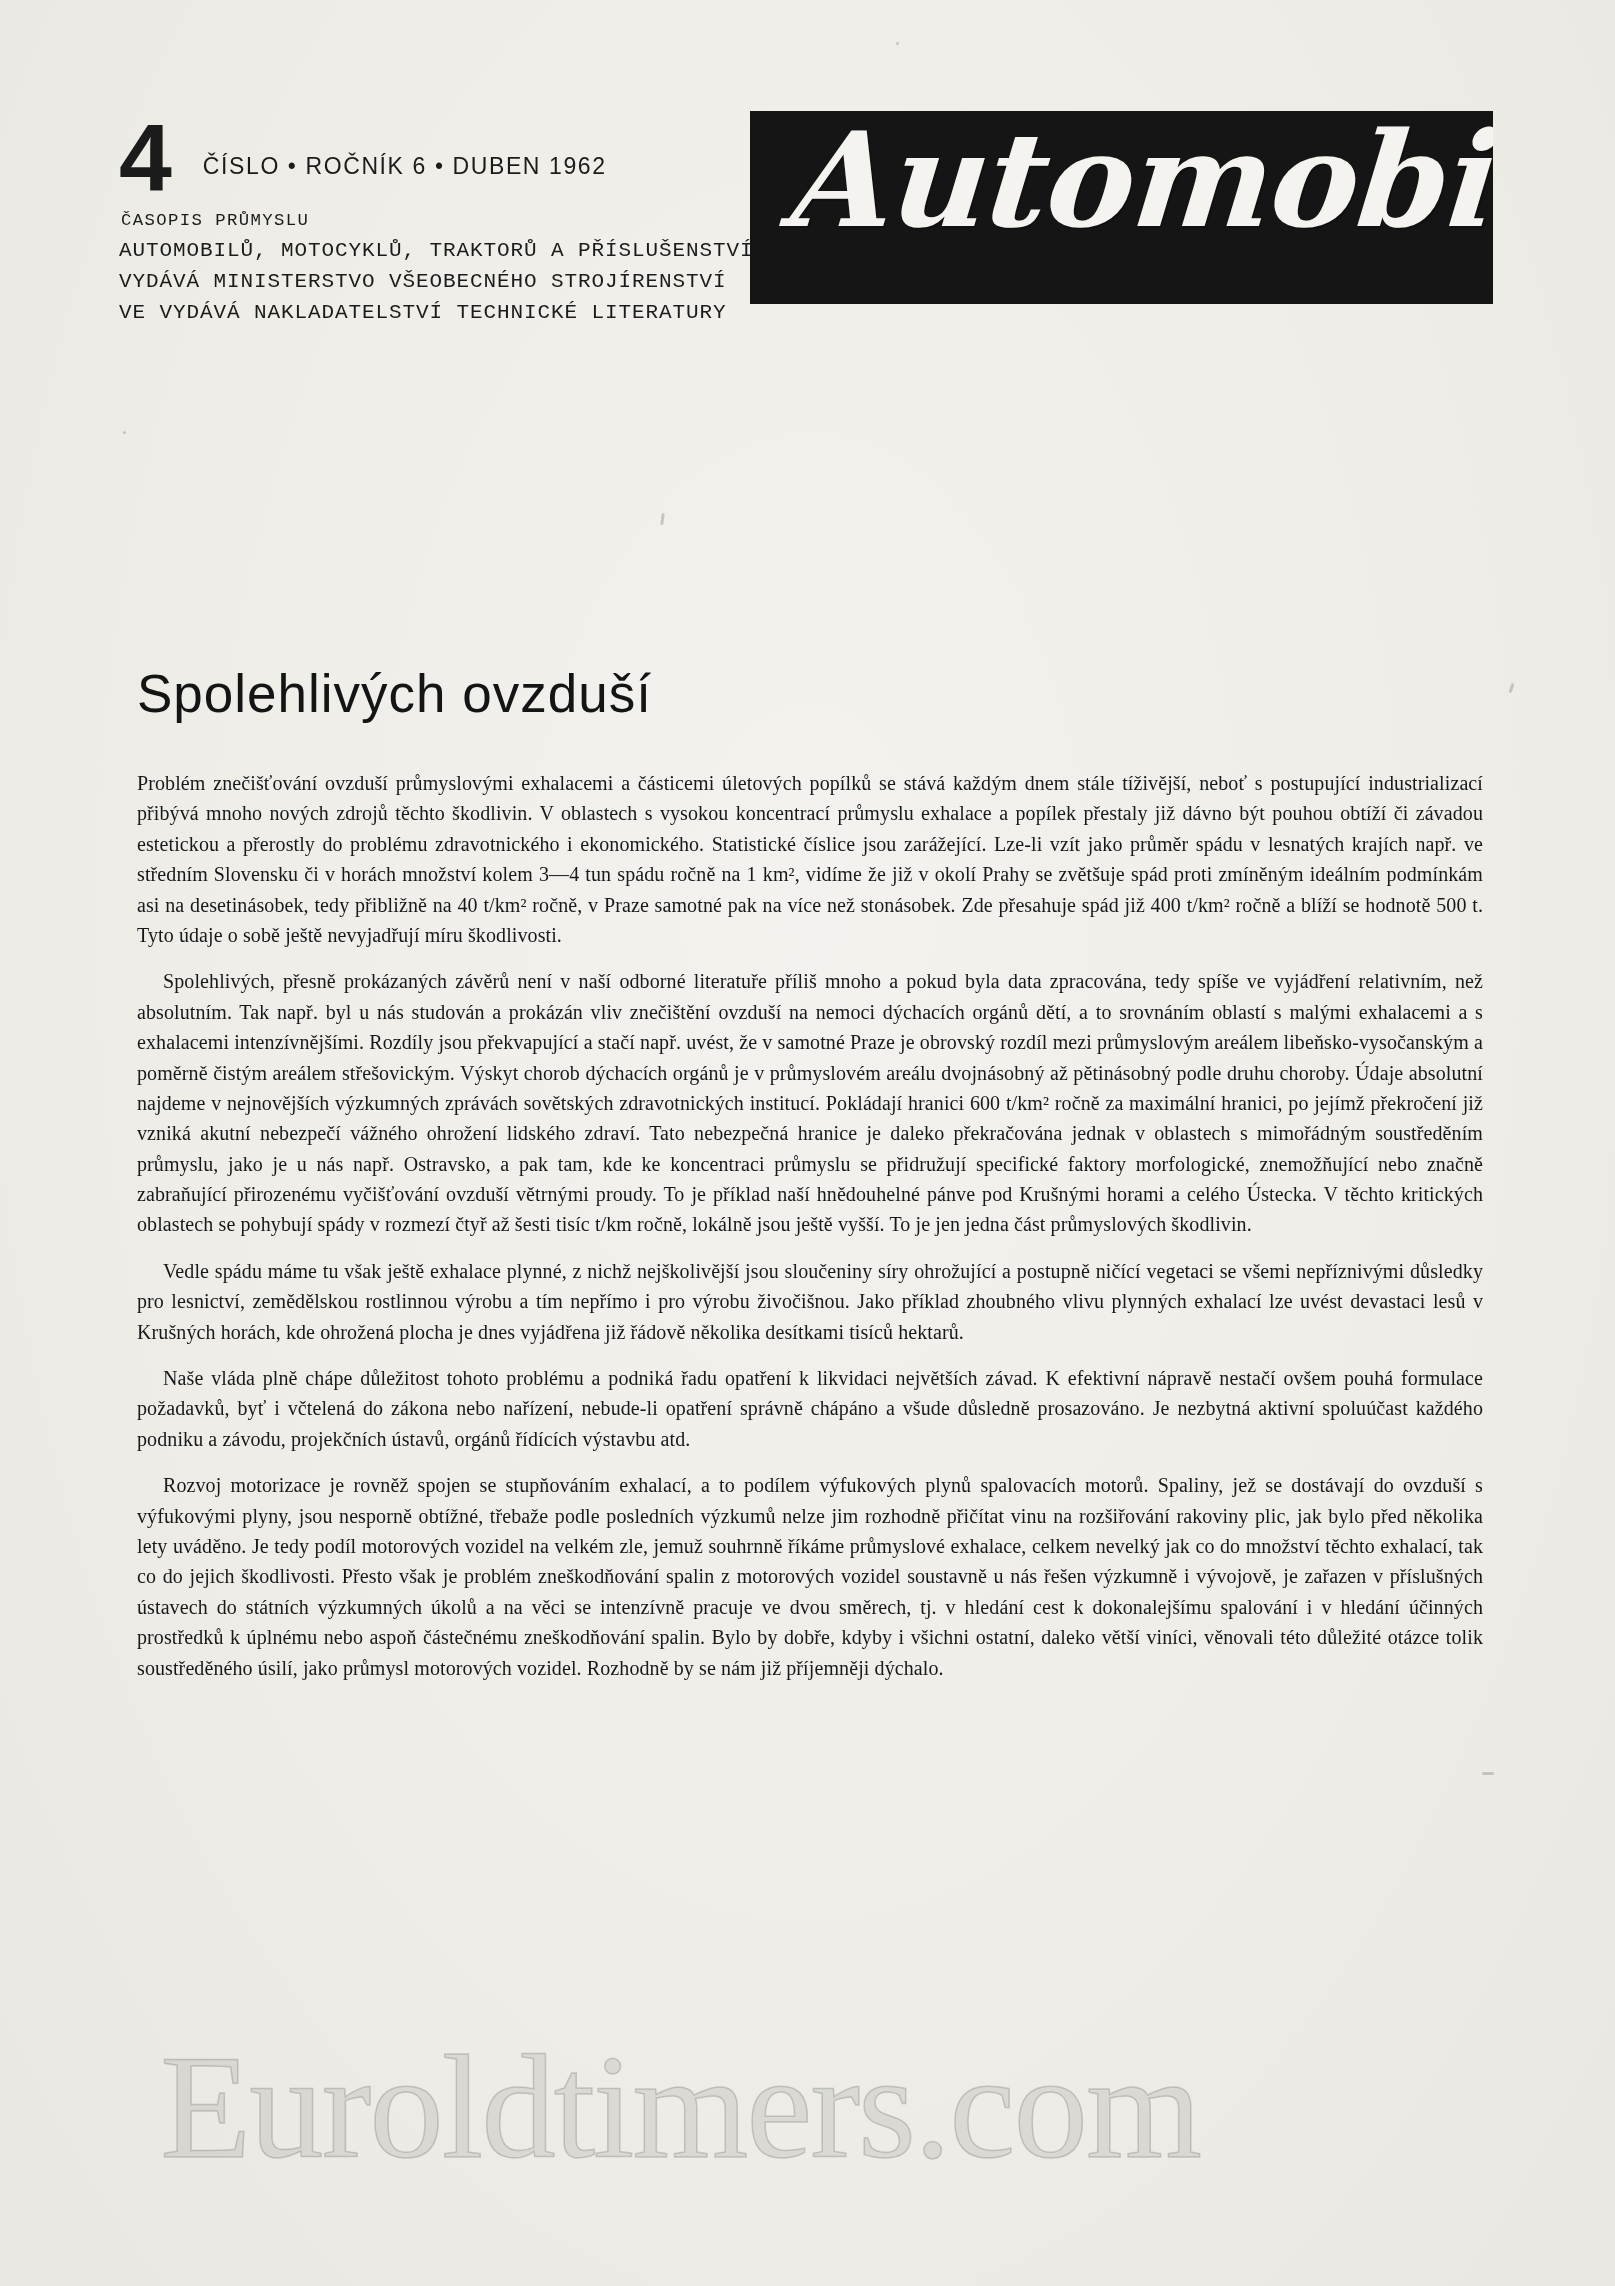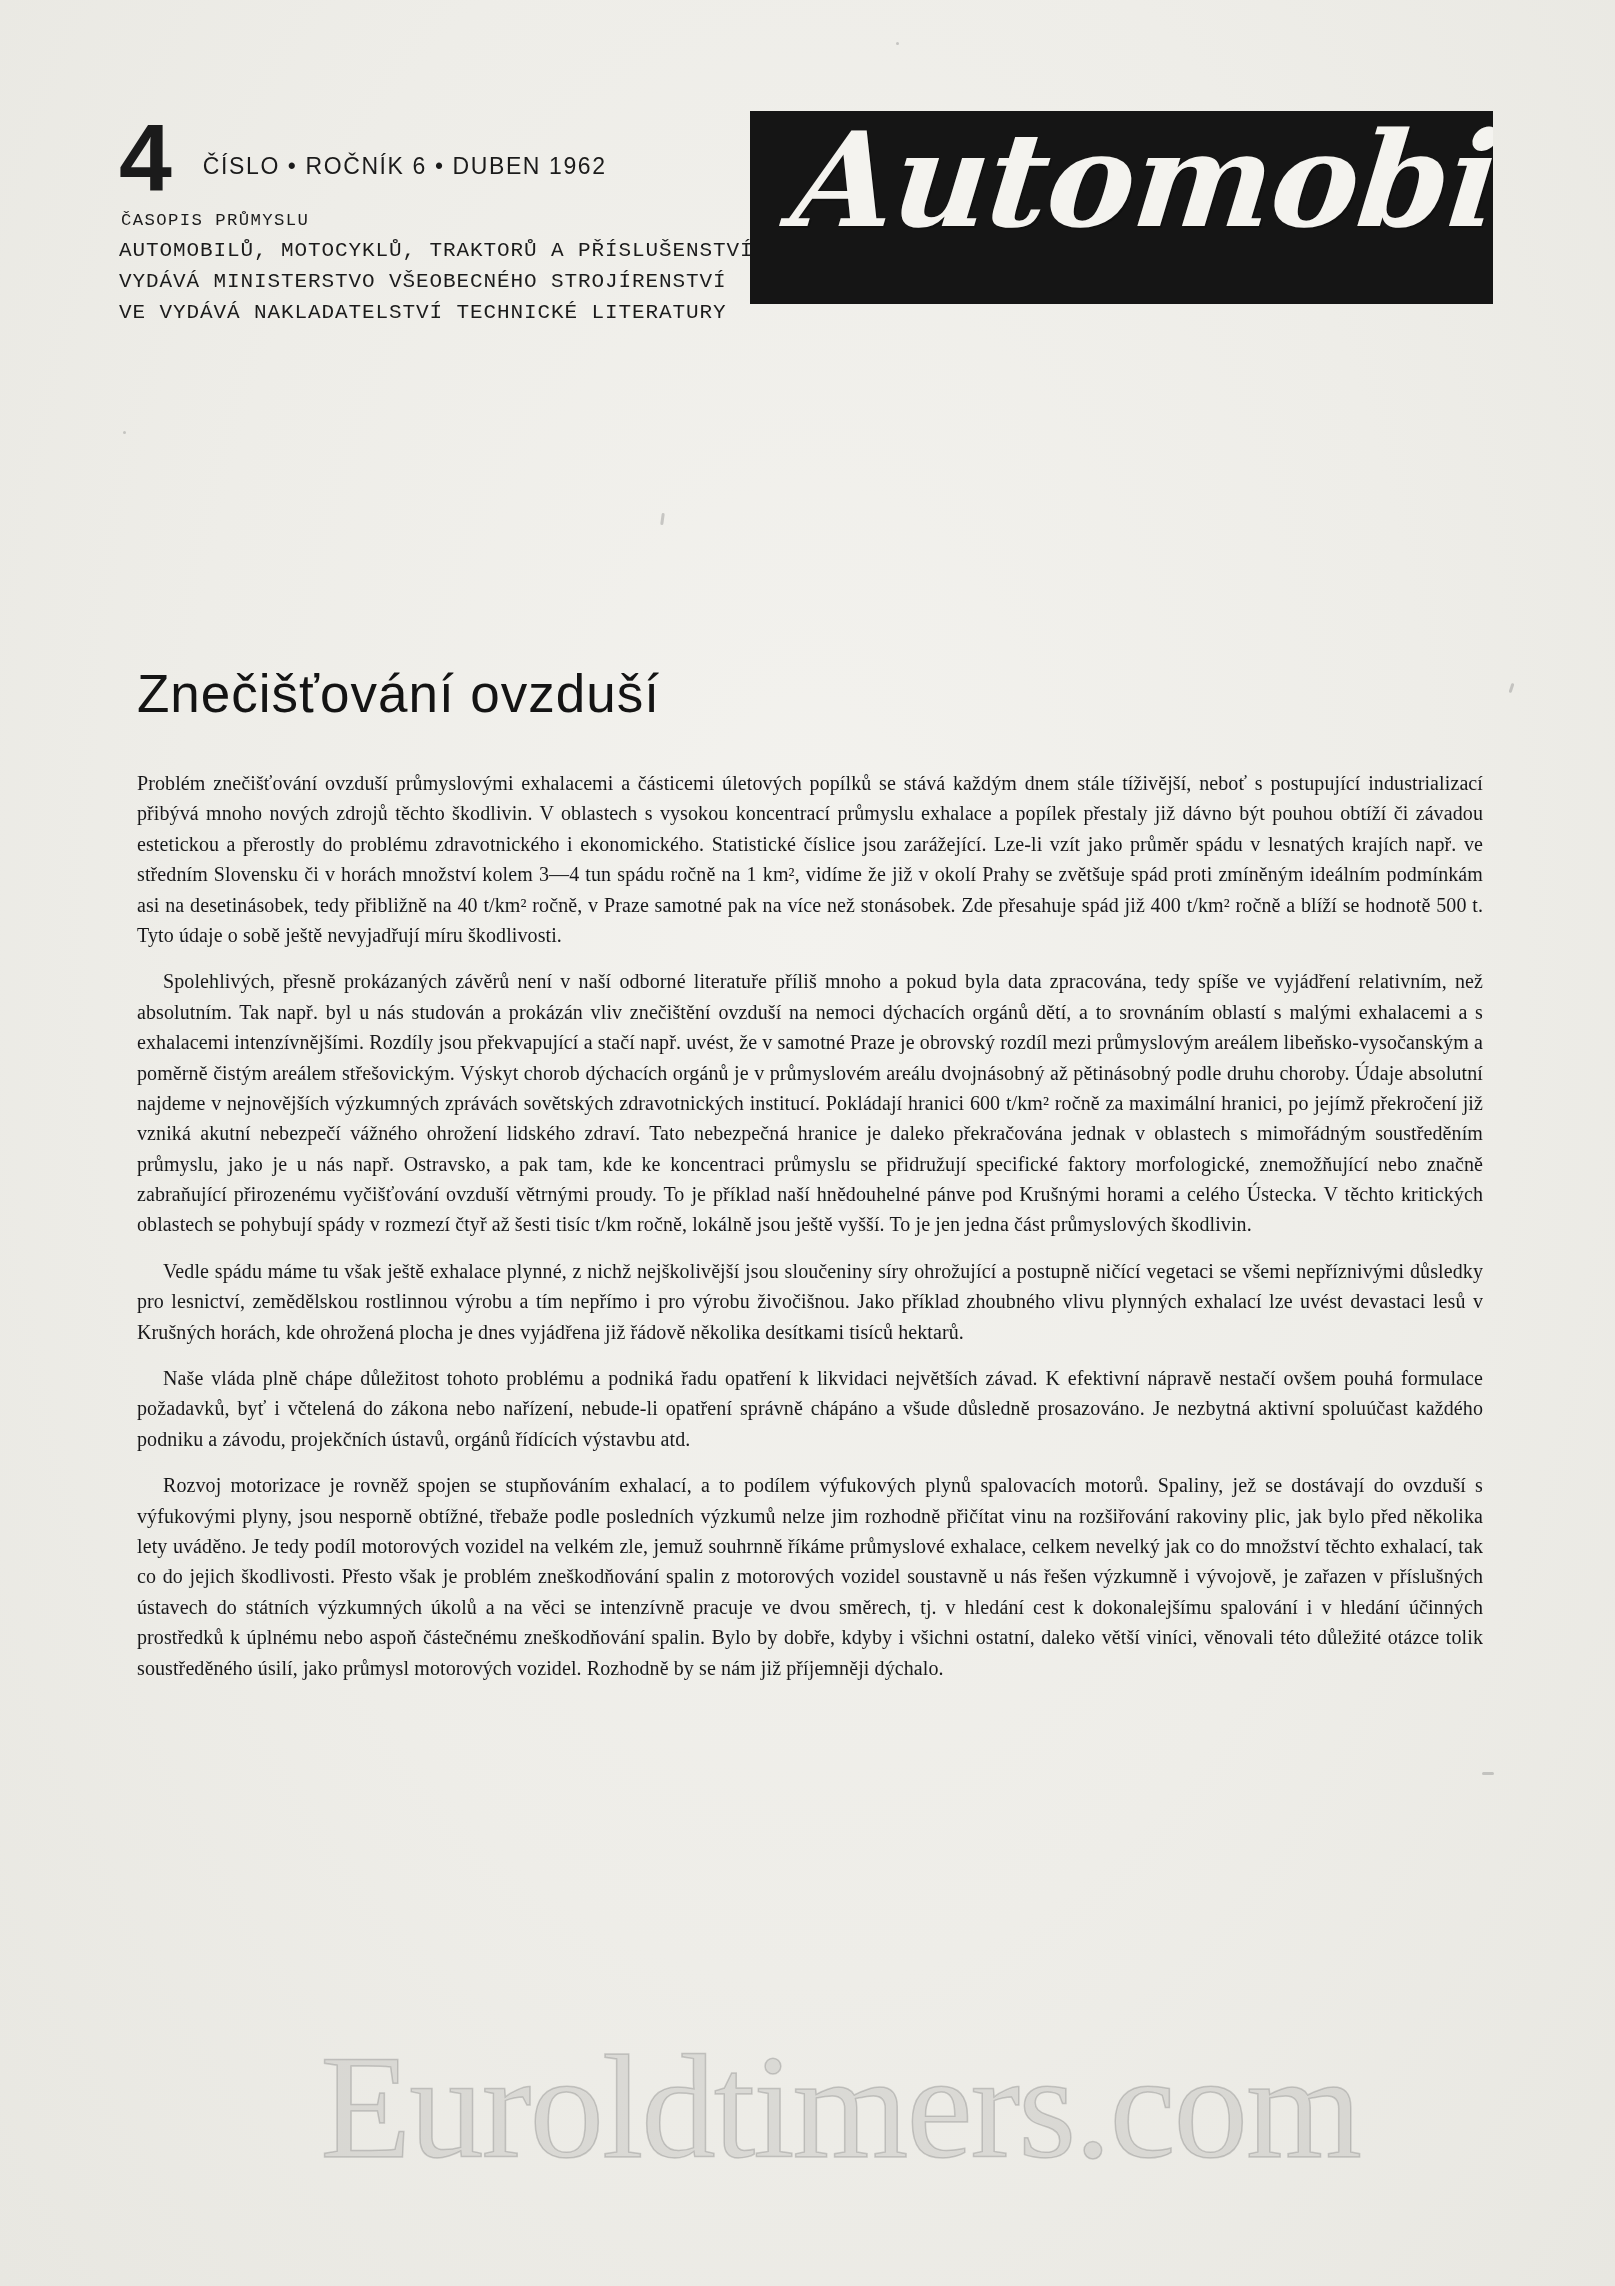--- a/index.html
+++ b/index.html
@@ -166,21 +166,21 @@
   .para.indent {
     text-indent: 26px;
   }
 
   
   .watermark {
     position: absolute;
     left: 0;
     bottom: 95px;
     width: 1360px;
-    text-align: right;
+    text-align: center;
     font-family: "Liberation Serif", serif;
     font-size: 149px;
     letter-spacing: -2px;
     color: rgba(120,120,120,0.16);
     -webkit-text-stroke: 1.5px rgba(110,110,110,0.30);
     pointer-events: none;
     white-space: nowrap;
   }
 
   .watermark-sub {
@@ -225,21 +225,21 @@
     </div>
 
     <div class="logo-box">
       <div class="logo-script">Automobil</div>
     </div>
 
 
   </div>
 
   <div class="article">
-    <h1 class="article-title">Znečišťování  ovzduší</h1>
+    <h1 class="article-title">Spolehlivých  ovzduší</h1>
 
     <p class="para">Problém znečišťování ovzduší průmyslovými exhalacemi a částicemi úletových popílků se stává každým dnem stále tíživější, neboť s postupující industrializací přibývá mnoho nových zdrojů těchto škodlivin. V oblastech s vysokou koncentrací průmyslu exhalace a popílek přestaly již dávno být pouhou obtíží či závadou estetickou a přerostly do problému zdravotnického i ekonomického. Statistické číslice jsou zarážející. Lze-li vzít jako průměr spádu v lesnatých krajích např. ve středním Slovensku či v horách množství kolem 3—4 tun spádu ročně na 1 km²,  vidíme že již v okolí Prahy se zvětšuje spád proti zmíněným ideálním podmínkám asi na desetinásobek, tedy přibližně na 40 t/km² ročně, v Praze samotné pak na více než stonásobek. Zde přesahuje spád již 400 t/km² ročně a blíží se hodnotě 500 t. Tyto údaje o sobě ještě nevyjadřují míru škodlivosti.</p>
     <p class="para indent">Spolehlivých, přesně prokázaných závěrů není v naší odborné literatuře příliš mnoho a pokud byla data zpracována, tedy spíše ve vyjádření relativním, než absolutním. Tak např. byl u nás studován a prokázán vliv znečištění ovzduší na nemoci dýchacích orgánů dětí, a to srovnáním oblastí s malými exhalacemi a s exhalacemi intenzívnějšími. Rozdíly jsou překvapující a stačí např. uvést, že v samotné Praze je obrovský rozdíl mezi průmyslovým areálem libeňsko-vysočanským a poměrně čistým areálem střešovickým. Výskyt chorob dýchacích orgánů je v průmyslovém areálu dvojnásobný až pětinásobný podle druhu choroby. Údaje absolutní najdeme v nejnovějších výzkumných zprávách sovětských zdravotnických institucí. Pokládají hranici 600 t/km² ročně za maximální hranici, po jejímž překročení již vzniká akutní nebezpečí vážného ohrožení lidského zdraví. Tato nebezpečná hranice je daleko překračována jednak v oblastech s mimořádným soustředěním průmyslu, jako je u nás např. Ostravsko, a pak tam, kde ke koncentraci průmyslu se přidružují specifické faktory morfologické, znemožňující nebo značně zabraňující přirozenému vyčišťování ovzduší větrnými proudy. To je příklad naší hnědouhelné pánve pod Krušnými horami a celého Ústecka. V těchto kritických oblastech se pohybují spády v rozmezí čtyř až šesti tisíc t/km ročně, lokálně jsou ještě vyšší. To je jen jedna část průmyslových škodlivin.</p>
     <p class="para indent">Vedle spádu máme tu však ještě exhalace plynné, z nichž nejškolivější jsou sloučeniny síry ohrožující a postupně ničící vegetaci se všemi nepříznivými důsledky pro lesnictví, zemědělskou rostlinnou výrobu a tím nepřímo i pro výrobu živočišnou. Jako příklad zhoubného vlivu plynných exhalací lze uvést devastaci lesů v Krušných horách, kde ohrožená plocha je dnes vyjádřena již řádově několika desítkami tisíců hektarů.</p>
     <p class="para indent">Naše vláda plně chápe důležitost tohoto problému a podniká řadu opatření k likvidaci největších závad. K efektivní nápravě nestačí ovšem pouhá formulace požadavků, byť i včtelená do zákona nebo nařízení, nebude-li opatření správně chápáno a všude důsledně prosazováno. Je nezbytná aktivní spoluúčast každého podniku a závodu, projekčních ústavů, orgánů řídících výstavbu atd.</p>
     <p class="para indent">Rozvoj motorizace je rovněž spojen se stupňováním exhalací, a to podílem výfukových plynů spalovacích motorů. Spaliny, jež se dostávají do ovzduší s výfukovými plyny, jsou nesporně obtížné, třebaže podle posledních výzkumů nelze jim rozhodně přičítat vinu na rozšiřování rakoviny plic, jak bylo před několika lety uváděno. Je tedy podíl motorových vozidel na velkém zle, jemuž souhrnně říkáme průmyslové exhalace, celkem nevelký jak co do množství těchto exhalací, tak co do jejich škodlivosti. Přesto však je problém zneškodňování spalin z motorových vozidel soustavně u nás řešen výzkumně i vývojově, je zařazen v příslušných ústavech do státních výzkumných úkolů a na věci se intenzívně pracuje ve dvou směrech, tj. v hledání cest k dokonalejšímu spalování i v hledání účinných prostředků k úplnému nebo aspoň částečnému zneškodňování spalin. Bylo by dobře, kdyby i všichni ostatní, daleko větší viníci, věnovali této důležité otázce tolik soustředěného úsilí, jako průmysl motorových vozidel. Rozhodně by se nám již příjemněji dýchalo.</p>
   </div>
 
   <div class="watermark">Euroldtimers.com</div>
 

